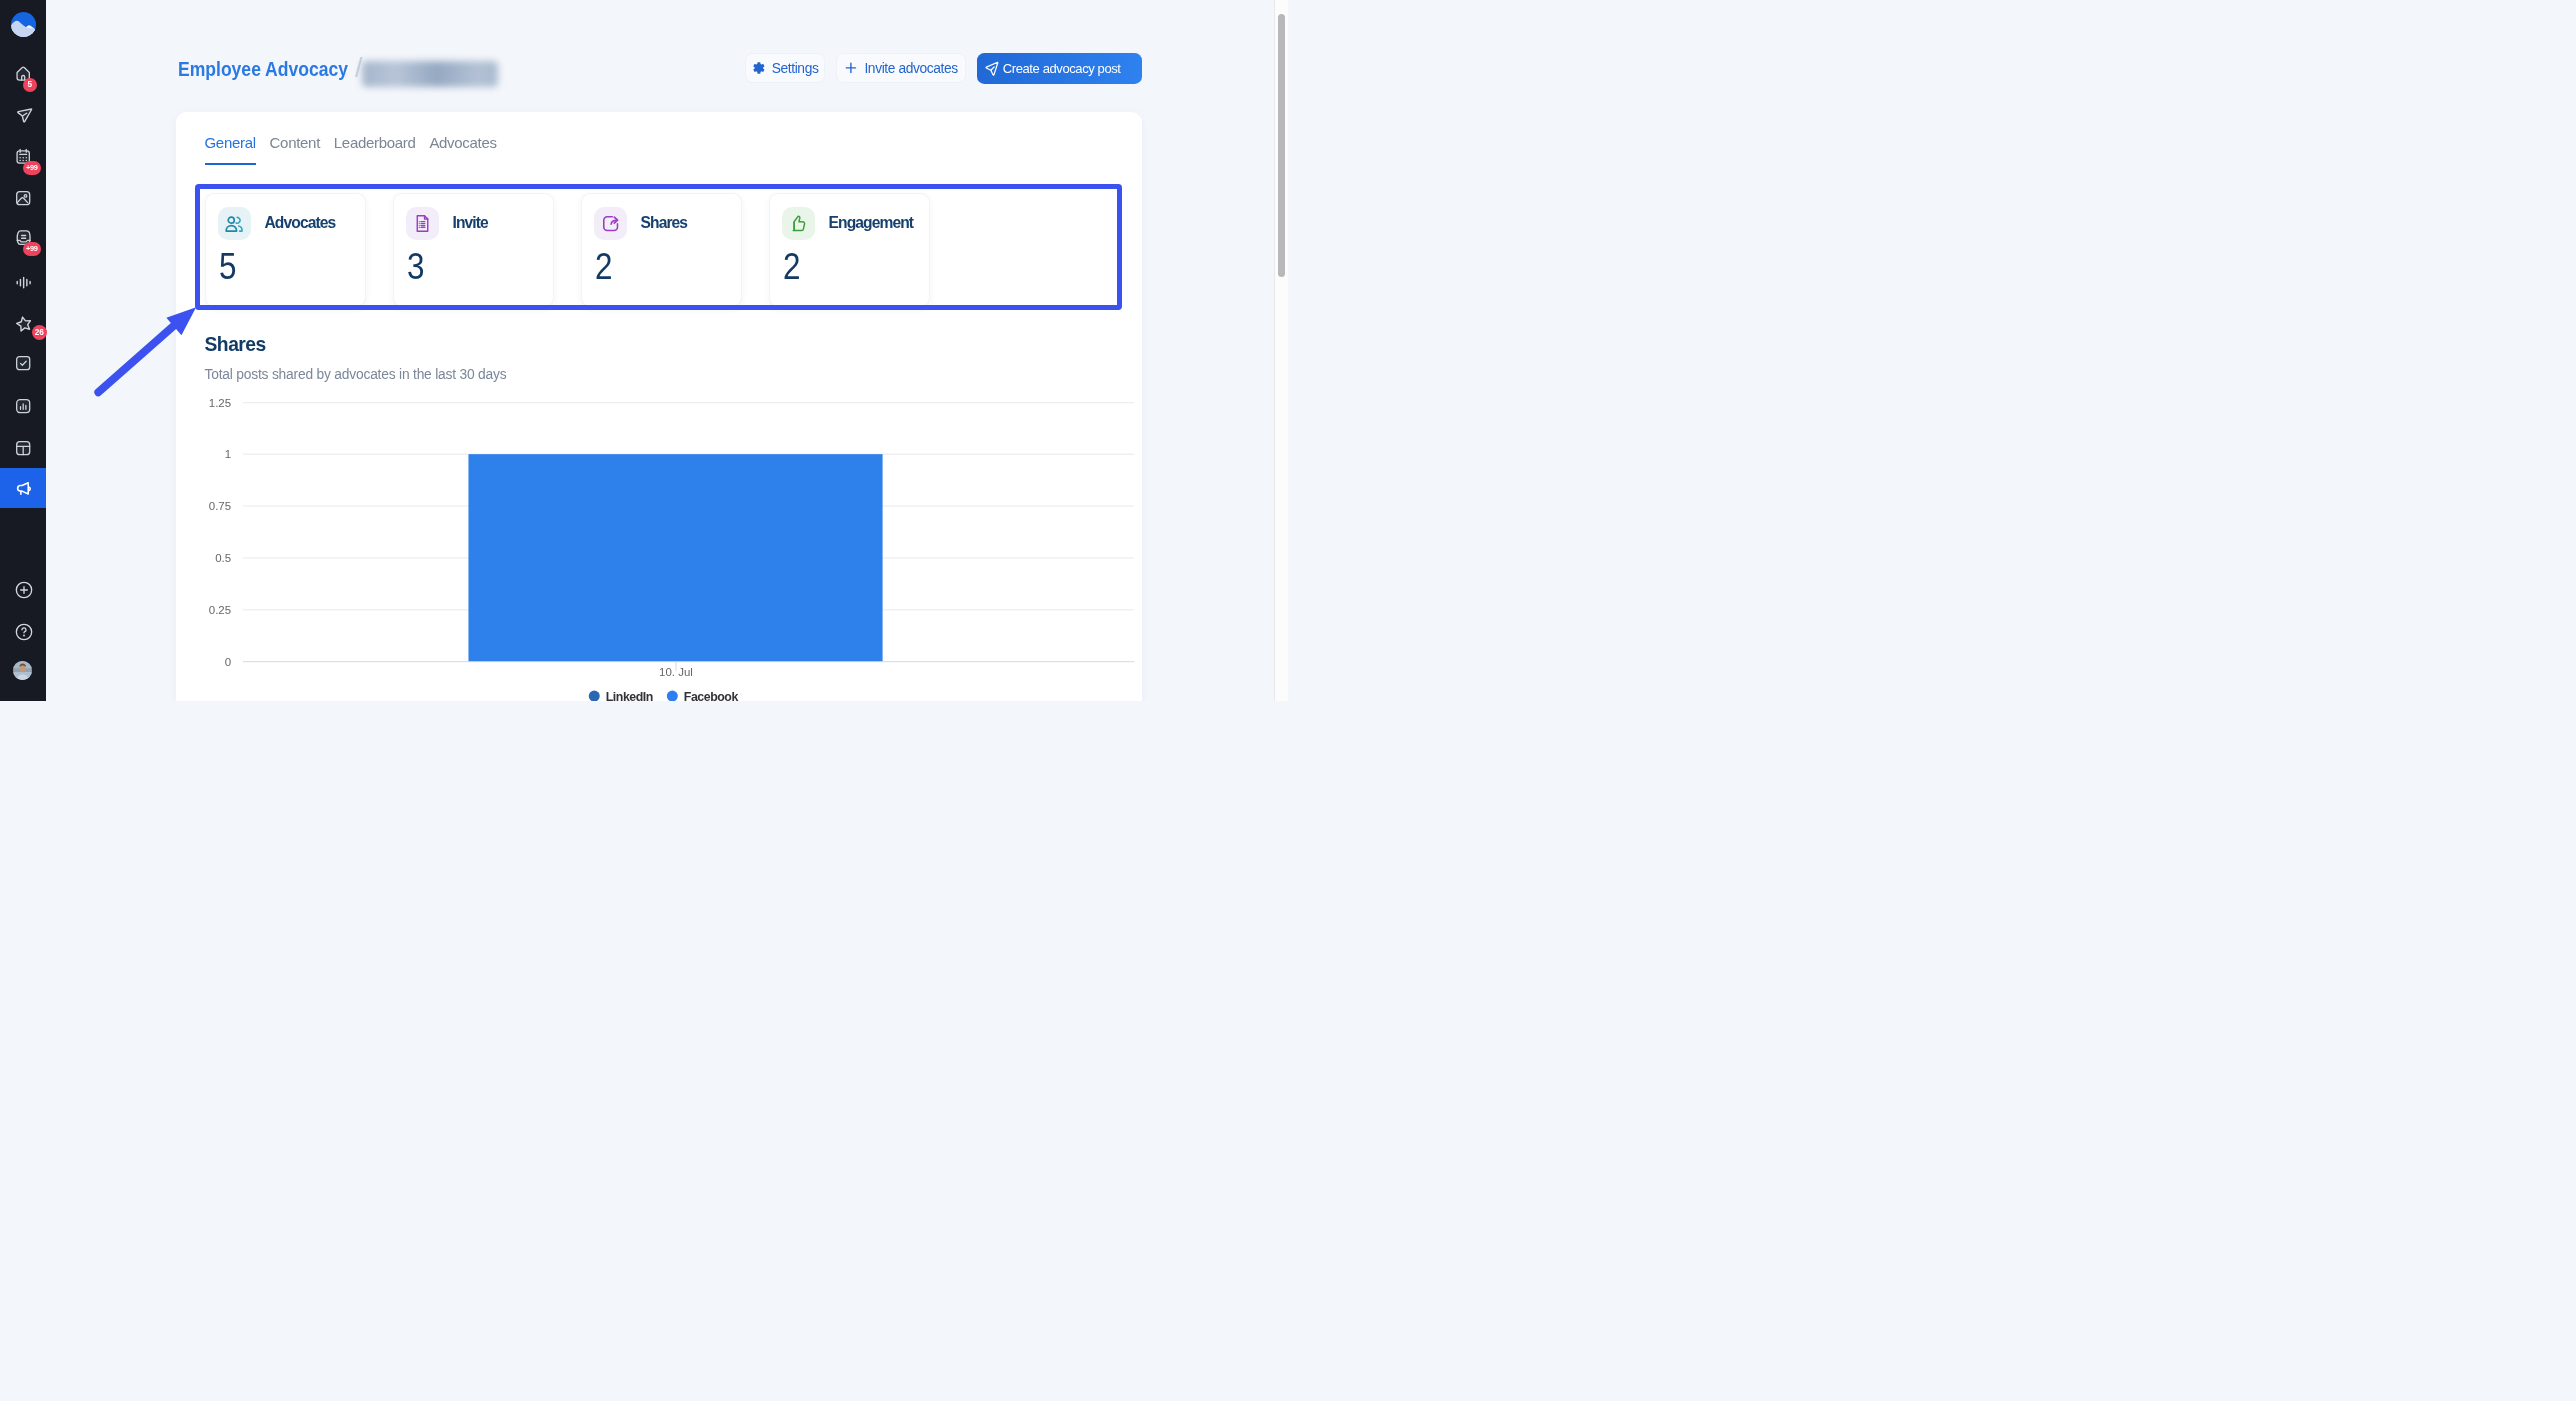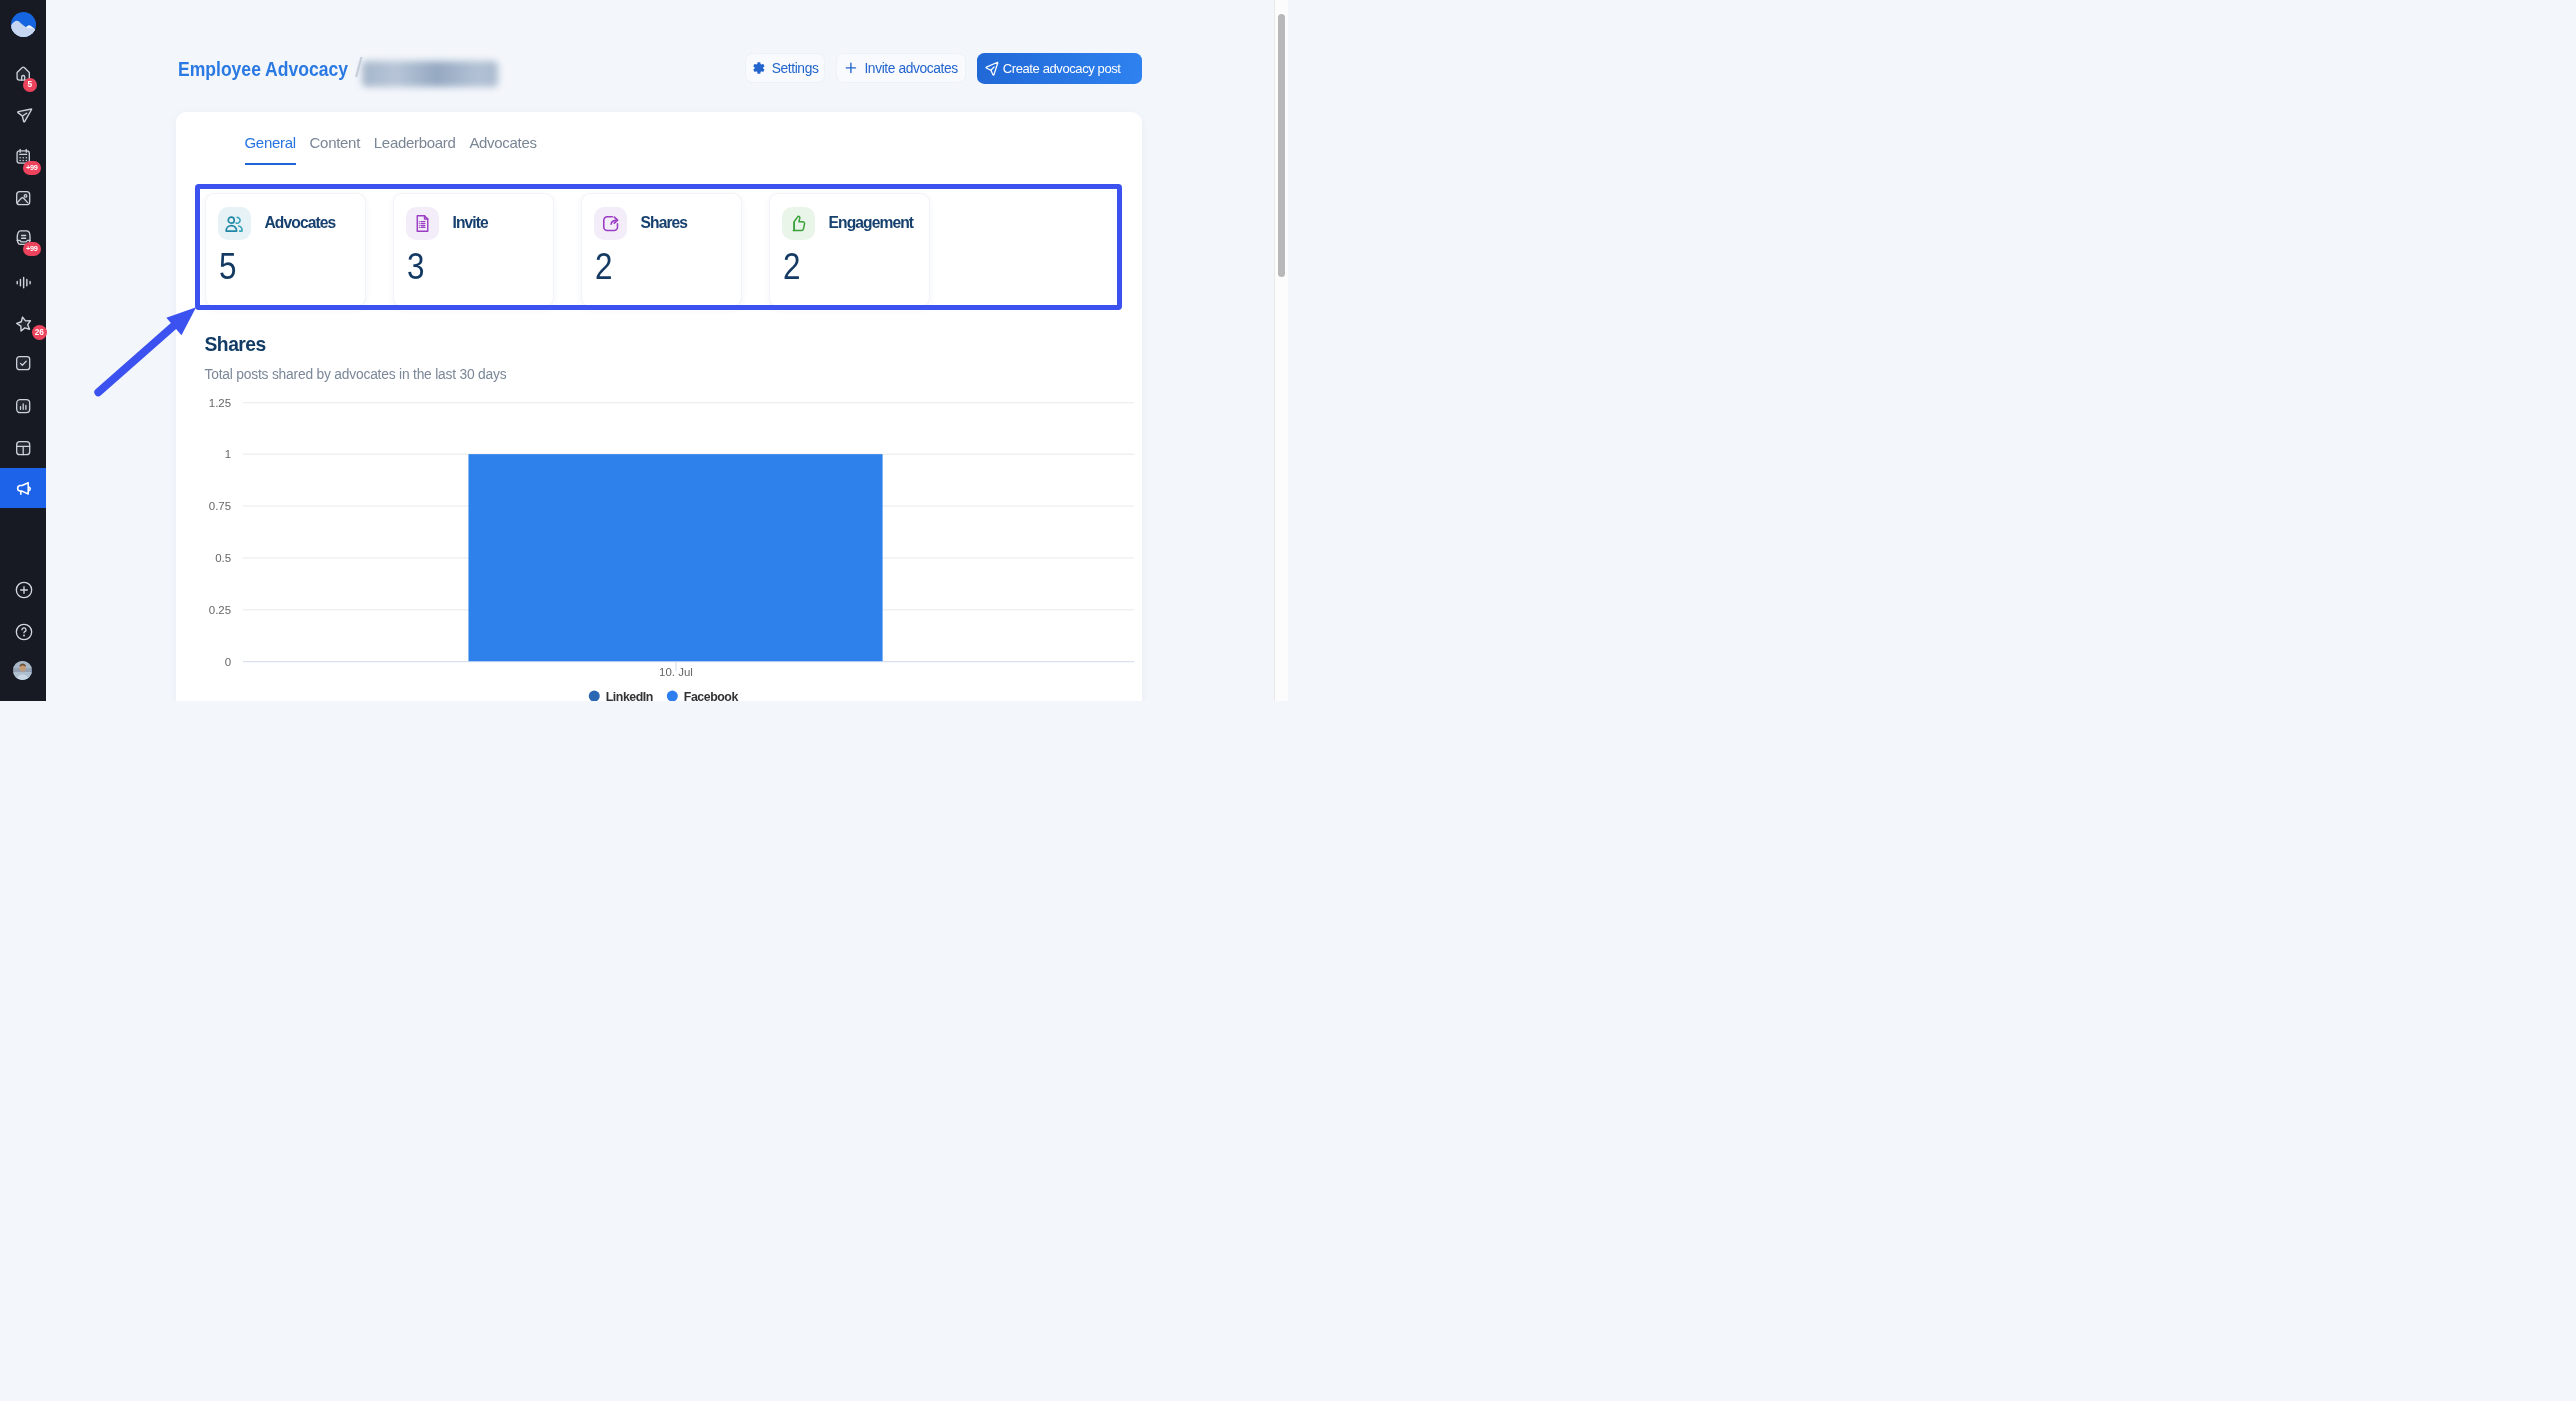--- a/index.html
+++ b/index.html
@@ -31,21 +31,21 @@
   .btn-settings { left:745px; width:80px; }
   .btn-invite { left:836px; width:130px; }
   .btn-create { left:977px; width:165px; height:31px; border:none; color:#fff; font-size:13px; letter-spacing:-0.4px; justify-content:flex-start; padding-left:5.5px;
     background:linear-gradient(95deg,#2068d6 0%,#2e82f0 100%); }
 
   
   .card { position:absolute; left:176px; top:112px; width:966px; height:643px; background:#fff; border-radius:11px;
           box-shadow:0 1.8px 9.2px rgba(25,50,100,0.04); }
 
   
-  .tabs { position:absolute; left:28.5px; top:22px; display:flex;margin-left:40px; }
+  .tabs { position:absolute; left:28.5px; top:22px; display:flex; }
   .tab { letter-spacing:-0.3px; font-size:15px; color:#7b8695; margin-right:13.8px; padding-bottom:12px; }
   .tab.on { color:#2373e1; border-bottom:2.3px solid #1d66d6; }
 
   
   .stats { position:absolute; left:28.5px; top:81px; display:flex; }
   .stat { width:161px; height:114px; background:#fff; border:0.9px solid #f1f3f8; border-radius:9.2px; margin-right:27px;
           box-shadow:0 2.8px 7.3px rgba(30,55,110,0.05); position:relative; }
   .stat:last-child { margin-right:0; }
   .tile { position:absolute; left:12px; top:13px; width:33px; height:33px; border-radius:10px; display:flex; align-items:center; justify-content:center; }
   .stat .lbl { position:absolute; left:59px; top:20px; font-size:15.6px; font-weight:bold; color:#16406e; letter-spacing:-0.9px; }

